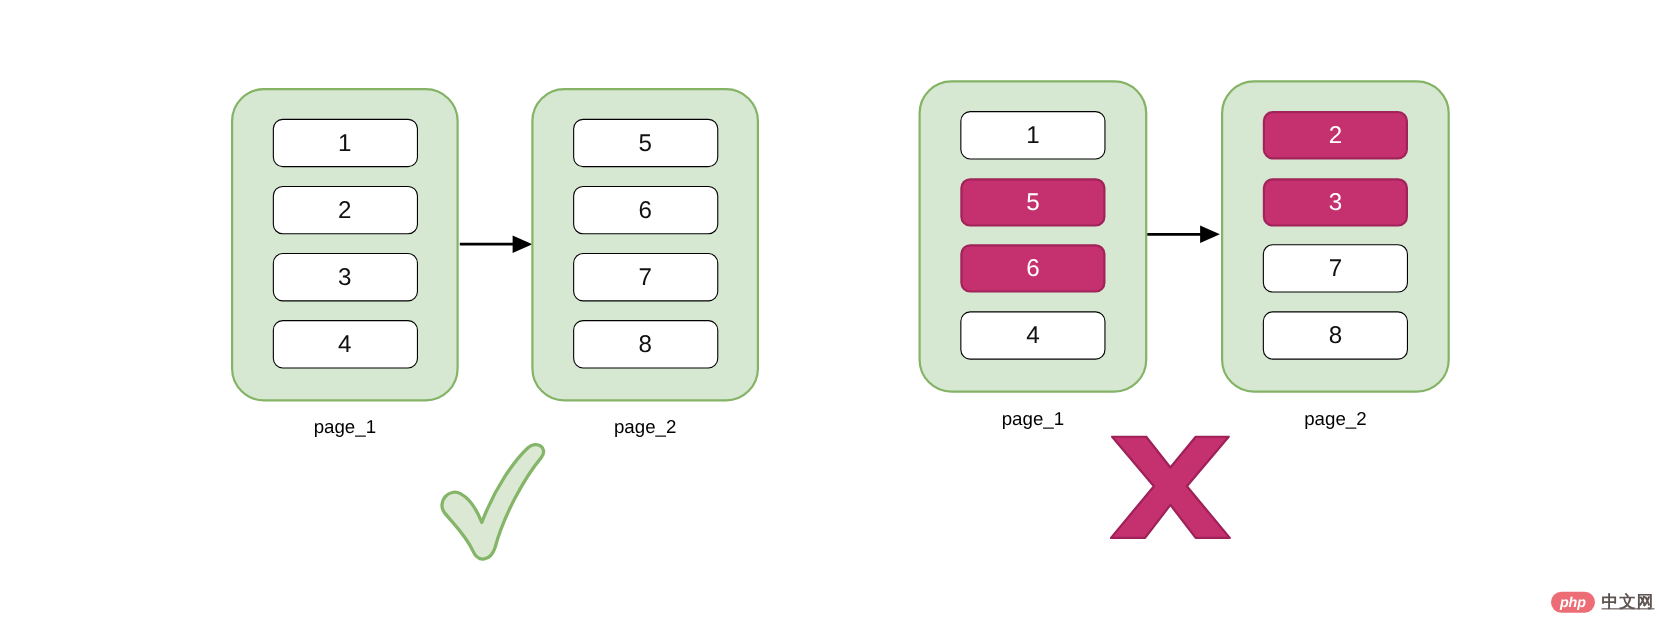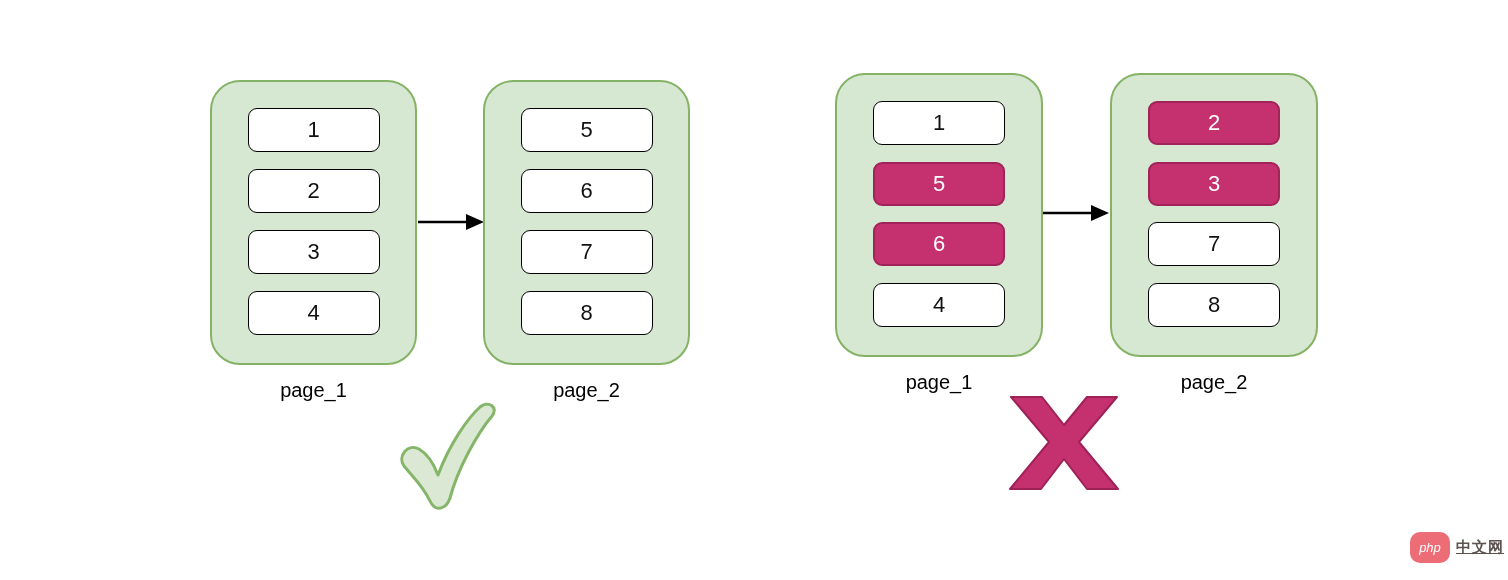--- a/index.html
+++ b/index.html
@@ -18,32 +18,32 @@
     width:132px;height:44px;margin:0 auto;box-sizing:border-box;
     background:#ffffff;border:1.5px solid #000000;border-radius:9px;
     display:flex;align-items:center;justify-content:center;
     font-size:22px;color:#111111;
   }
   .pitem.hl{
     background:#c5306e;border:2px solid #a1235a;color:#ffffff;
   }
   .plabel{
     position:absolute;width:207px;text-align:center;
-    font-size:20px;color:#000000;
+    font-size:17px;color:#000000;
   }
   .arrow-svg,.verdict-svg{position:absolute;}
   
   .watermark{
     position:absolute;left:1410px;top:536px;height:22px;
     display:flex;align-items:center;gap:6px;
   }
   .wm-pill{
     display:inline-flex;align-items:center;justify-content:center;
-    width:40px;height:31px;border-radius:10px;background:#ec6d76;
-    color:#ffffff;font-weight:normal;font-style:italic;font-size:13px;
+    width:40px;height:19px;border-radius:10px;background:#ec6d76;
+    color:#ffffff;font-weight:bold;font-style:italic;font-size:13px;
   }
   .wm-text{
     font-size:15px;color:#5d5350;letter-spacing:1px;font-weight:bold;text-decoration:underline;
   }
 </style>
 </head>
 <body>
 
 <div class="canvas">
 

